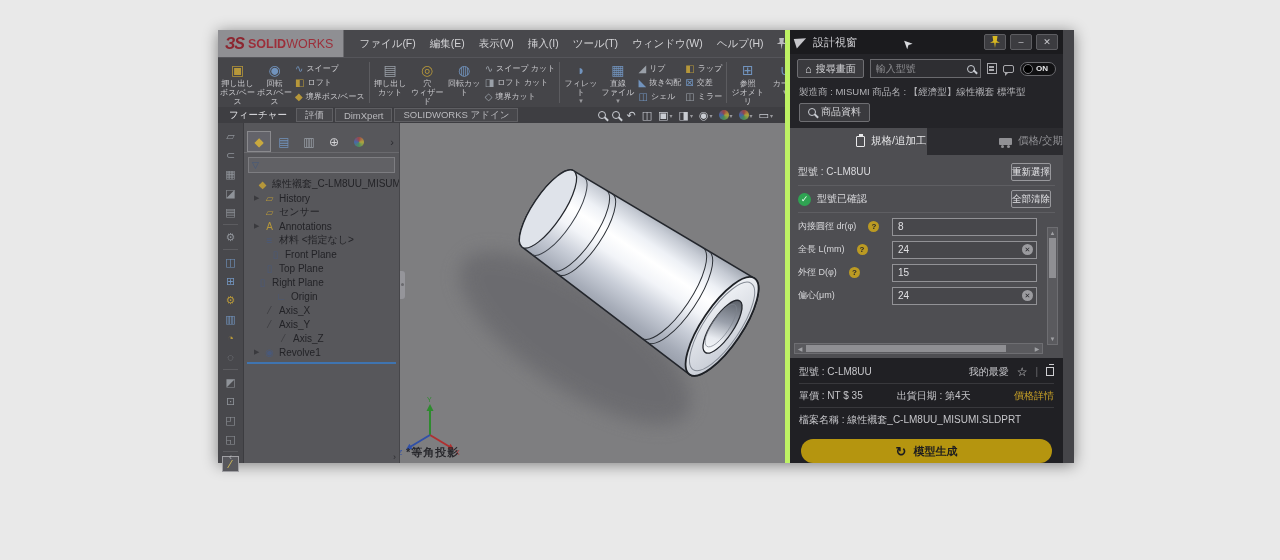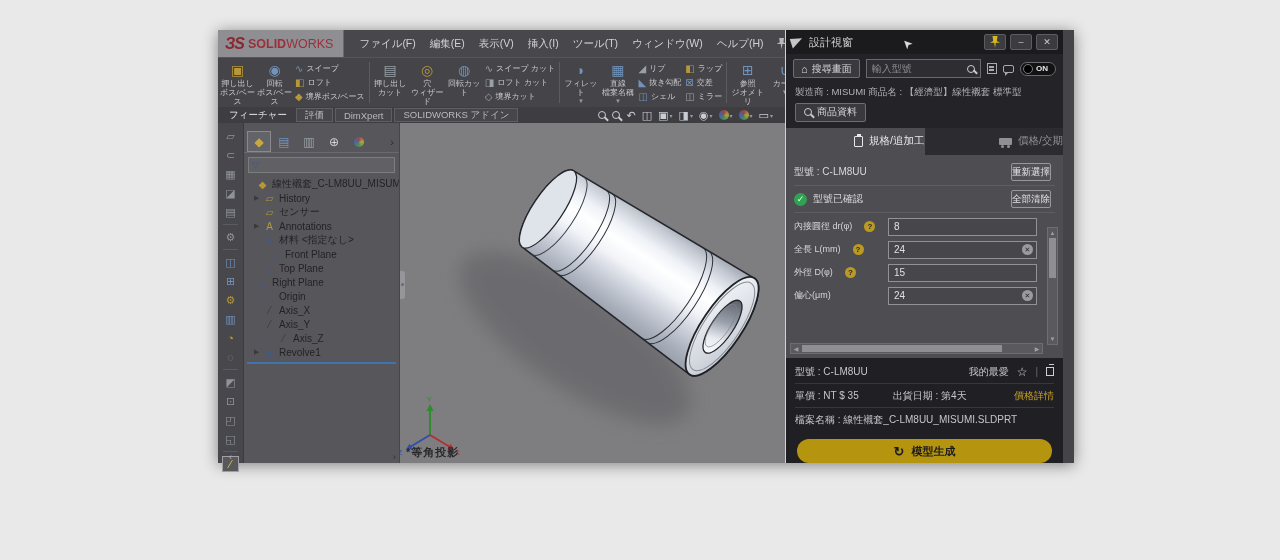--- a/index.html
+++ b/index.html
@@ -77,21 +77,21 @@
   .rollback { height: 2px; background: #3f74b0; margin: 3px 3px 0 3px; }
   .tree-scroll-right { position: absolute; right: 3px; bottom: 1px; color: #2c2c30; font-size: 9px; }
 
   
   .viewport { flex: 1; background: #7e7e80; position: relative; overflow: hidden; }
   .viewlabel { position: absolute; left: 6px; bottom: 3px; color: #28282c; font-size: 11px; font-weight: bold; letter-spacing: 1px; }
   .splitter { position: absolute; left: 0; top: 148px; width: 5px; height: 28px; background: #95959a; border-radius: 0 3px 3px 0; }
   .splitter::after { content: ""; position: absolute; left: 1px; top: 12px; width: 3px; height: 3px; border-radius: 50%; background: #6a6a6e; }
 
   
-  .panel { width: 278px; background: #242428; display: flex; flex-direction: column; border-left: 1px solid #bef264; }
+  .panel { width: 278px; background: #242428; display: flex; flex-direction: column; border-left: 5px solid #bef264; }
   .phead { height: 25px; background: #1b1b1e; display: flex; align-items: center; padding: 0 5px; gap: 6px; }
   .plane { width: 0; height: 0; border-left: 12px solid #c6c6ca; border-top: 3px solid transparent; border-bottom: 7px solid transparent; transform: rotate(-18deg); }
   .ptitle { color: #cfcfd3; font-size: 11px; }
   .phead-btns { margin-left: auto; display: flex; }
   .pbtn { width: 22px; height: 16px; background: #3c3c40; border: 1px solid #5d5d61; border-radius: 2px;
           display: flex; align-items: center; justify-content: center; color: #c9c9cd; font-size: 9px; margin-left: 4px; }
   .psearch { height: 30px; display: flex; align-items: center; padding: 0 7px; gap: 6px; }
   .home-btn { height: 19px; background: #3a3a3e; border: 1px solid #6e6e72; border-radius: 2px; display: flex; align-items: center; gap: 4px; padding: 0 7px; color: #d5d5d8; font-size: 10px; white-space: nowrap; }
   .home-glyph { font-size: 11px; }
   .searchbox { flex: 1; height: 19px; background: #2e2e32; border: 1px solid #6a6a6e; display: flex; align-items: center; padding: 0 5px; gap: 4px; min-width: 0; }
@@ -260,21 +260,21 @@
           </div>
           <div class="tsep"></div>
           <div class="tbig">
             <span class="ticon" style="color: rgb(113, 147, 189);">◗</span>
             <span class="tlabel">フィレット</span>
             <span class="tdropdown">▼</span>
           </div>
           <div class="tbig">
             <span class="ticon" style="color: rgb(113, 147, 189);">▦</span>
             <span class="tlabel">直線
-檔案名稱</span>
+ファイル</span>
             <span class="tdropdown">▼</span>
           </div>
           <div class="tstack">
             <div class="trow">
               <span class="sicon" style="color: rgb(154, 160, 168);">◢</span>
               <span class="slabel">リブ</span>
             </div>
             <div class="trow">
               <span class="sicon" style="color: rgb(113, 147, 189);">◣</span>
               <span class="slabel">抜き勾配</span>
@@ -476,21 +476,21 @@
               <div class="titem" style="padding-left: 10px;">
                 <span class="tarrow"></span>
                 <span class="tglyph" style="color: rgb(73, 89, 122);">▯</span>
                 <span>Top Plane</span>
               </div>
               <div class="titem" style="">
                 <span class="tarrow"></span>
                 <span class="tglyph" style="color: rgb(73, 89, 122);">▯</span>
                 <span>Right Plane</span>
               </div>
-              <div class="titem" style="padding-left: 10px;">
+              <div class="titem" style="padding-left: 10px; margin-left: 12px;">
                 <span class="tarrow"></span>
                 <span class="tglyph" style="color: rgb(73, 89, 122);">∟</span>
                 <span>Origin</span>
               </div>
               <div class="titem" style="padding-left: 10px;">
                 <span class="tarrow"></span>
                 <span class="tglyph" style="color: rgb(60, 60, 64);">⁄</span>
                 <span>Axis_X</span>
               </div>
               <div class="titem" style="padding-left: 10px;">

